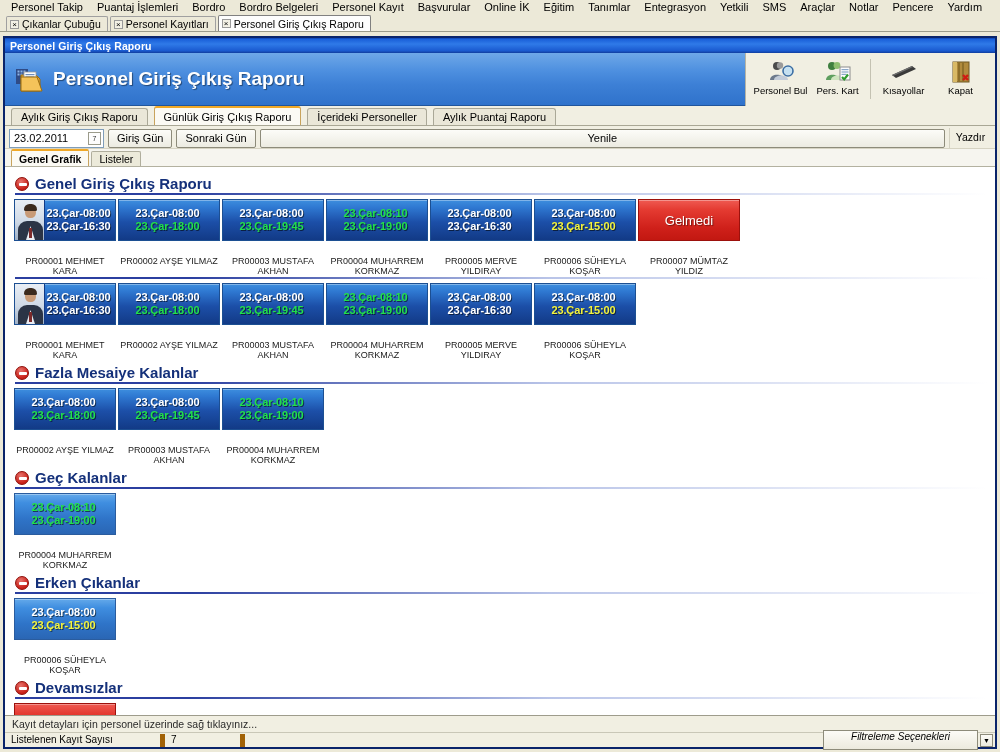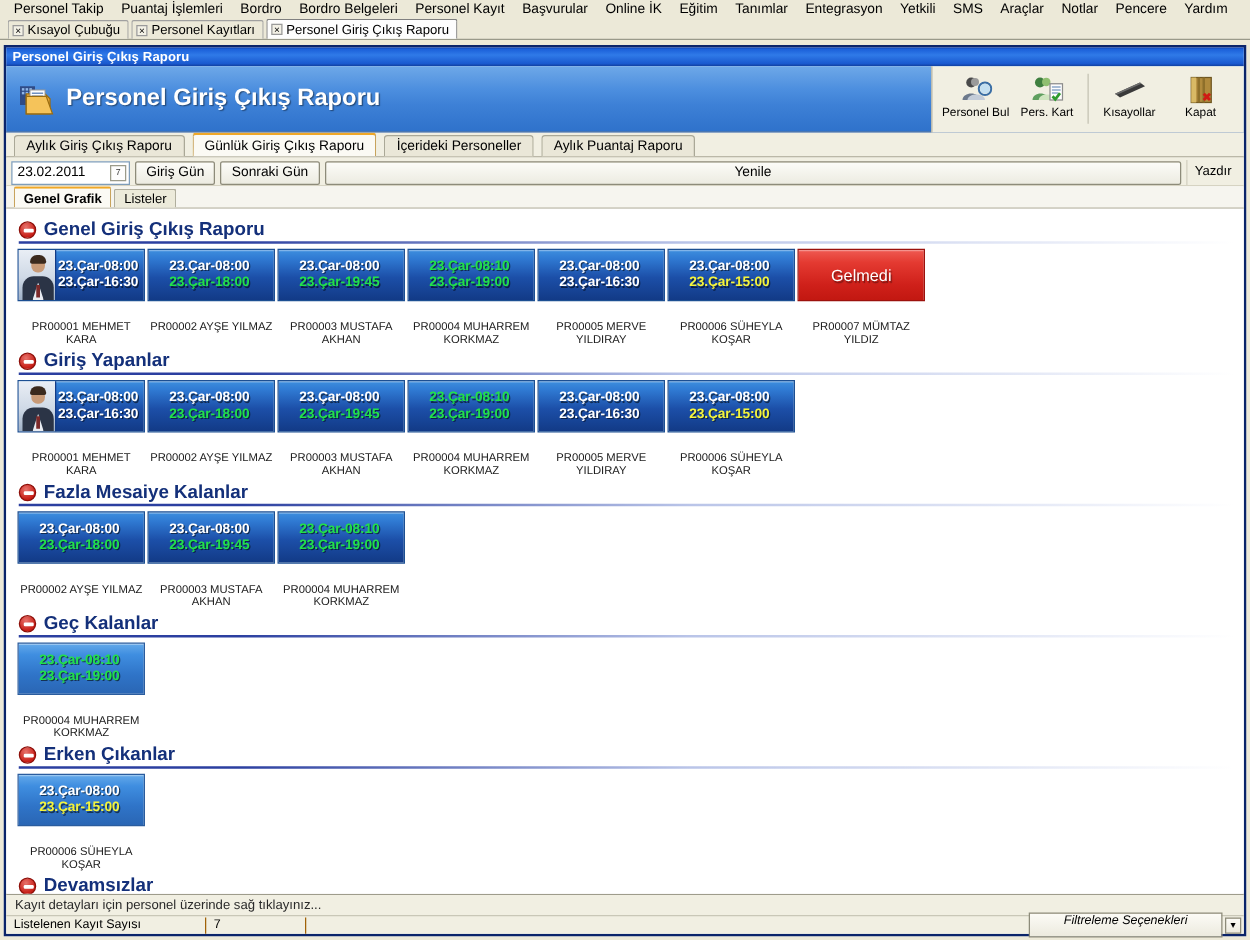--- a/index.html
+++ b/index.html
@@ -255,21 +255,21 @@
     display:flex; align-items:center; padding-left:7px;
     font-size:10.5px; color:#2a2a2a;
   }
   #statusbar{
     height:15px; background:#f1efe2; border-top:1px solid #c9c7b7;
     display:flex; align-items:center; font-size:10px; color:#000;
     padding:0 2px 0 0;
   }
   #statusbar .cell{
     height:13px; line-height:12px; padding:0 6px;
-    border-right:1px solid #a16207; display:flex; align-items:center;
+    border-right:5px solid #a16207; display:flex; align-items:center;
   }
   #st-label{ width:160px; padding-left:20px;}
   #st-count{ width:80px; }
   #statusbar .spacer{ flex:1; }
   #filter-btn{
     width:155px; height:20px; line-height:12px; text-align:center;
     background:linear-gradient(to bottom,#fcfbf6,#eceade);
     border:1px solid #8d8b7a; font-size:10px;font-style:italic;
   }
   #filter-drop{
@@ -301,21 +301,21 @@
     <div class="mi">SMS</div>
     <div class="mi">Araçlar</div>
     <div class="mi">Notlar</div>
     <div class="mi">Pencere</div>
     <div class="mi">Yardım</div>
   </div>
 
 <div id="tabstrip">
     <div class="dtab">
       <span class="xbox">×</span>
-      <span>Kısayol Çubuğu</span>
+      <span>Çıkanlar Çubuğu</span>
     </div>
     <div class="dtab">
       <span class="xbox">×</span>
       <span>Personel Kayıtları</span>
     </div>
     <div class="dtab active">
       <span class="xbox">×</span>
       <span>Personel Giriş Çıkış Raporu</span>
     </div>
   </div>
@@ -499,24 +499,20 @@
             </div>
             <div class="cname">PR00006 SÜHEYLA KOŞAR</div>
           </div>
           <div class="cardwrap">
             <div class="card absent">
               <div class="gelmedi">Gelmedi</div>
             </div>
             <div class="cname">PR00007 MÜMTAZ YILDIZ</div>
           </div>
         </div>
-        <div class="sec-head">
-          <span class="minus"></span>
-          <span class="sec-title">Giriş Yapanlar</span>
-        </div>
         <div class="sec-rule"></div>
         <div class="cards">
           <div class="cardwrap">
             <div class="card">
               <div class="photo">
                 <div class="body"></div>
                 <div class="shirt"></div>
                 <div class="tie"></div>
                 <div class="head"></div>
                 <div class="hair"></div>

